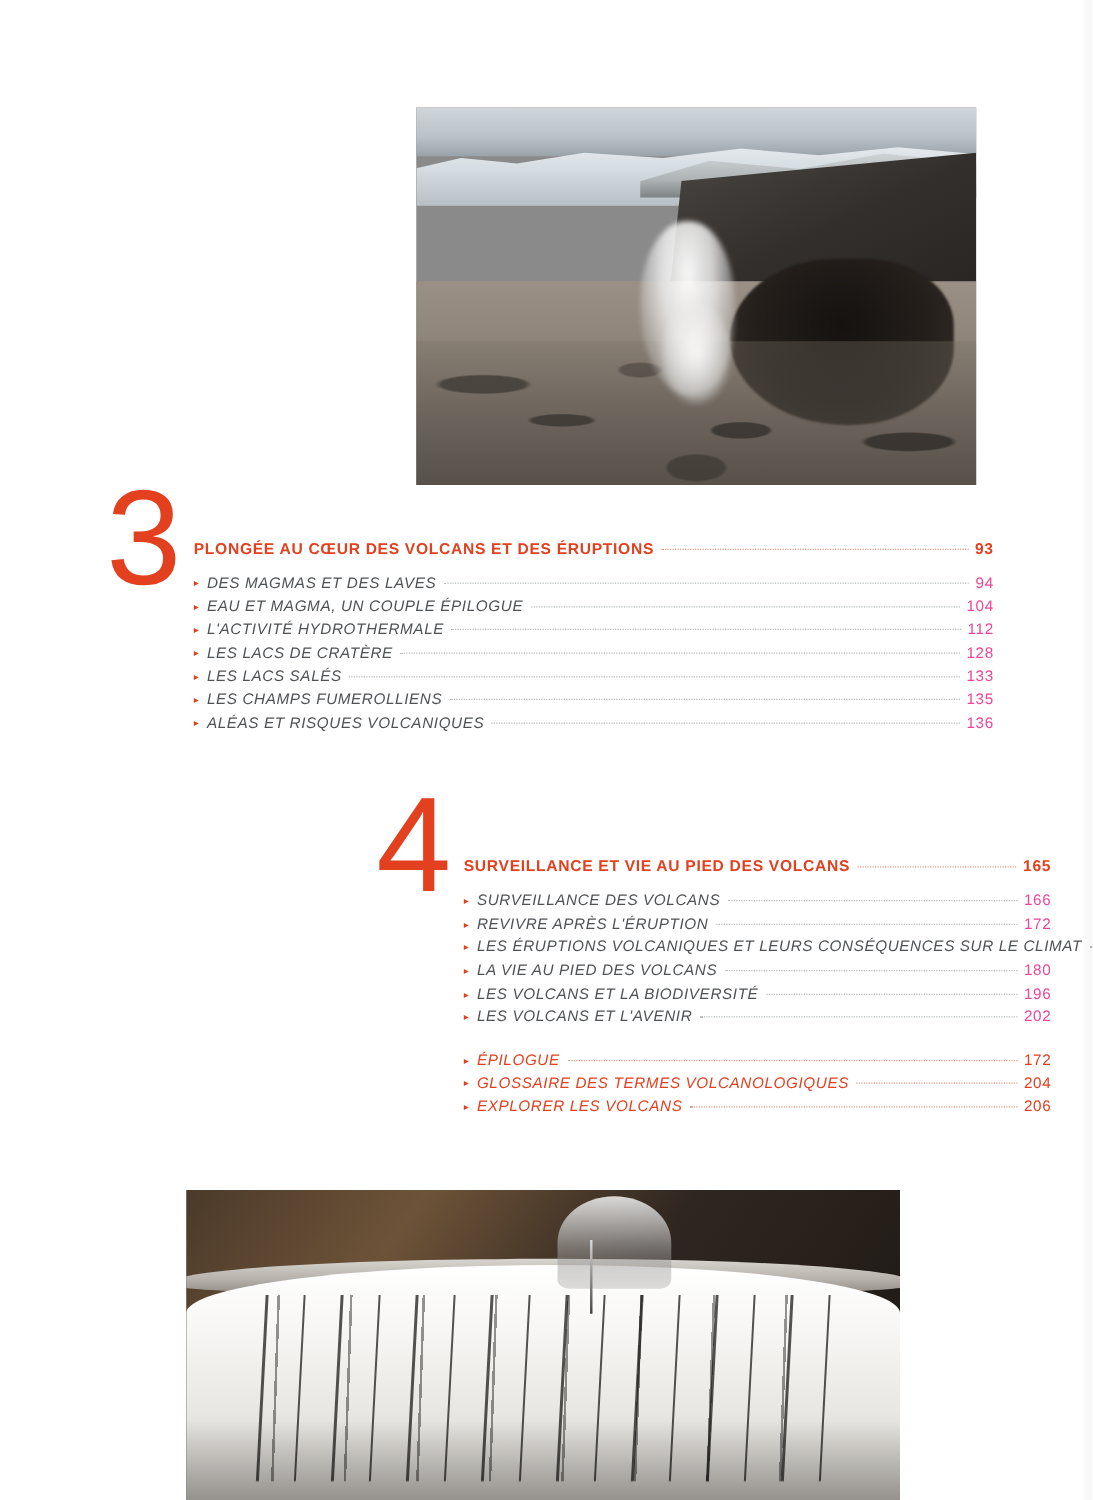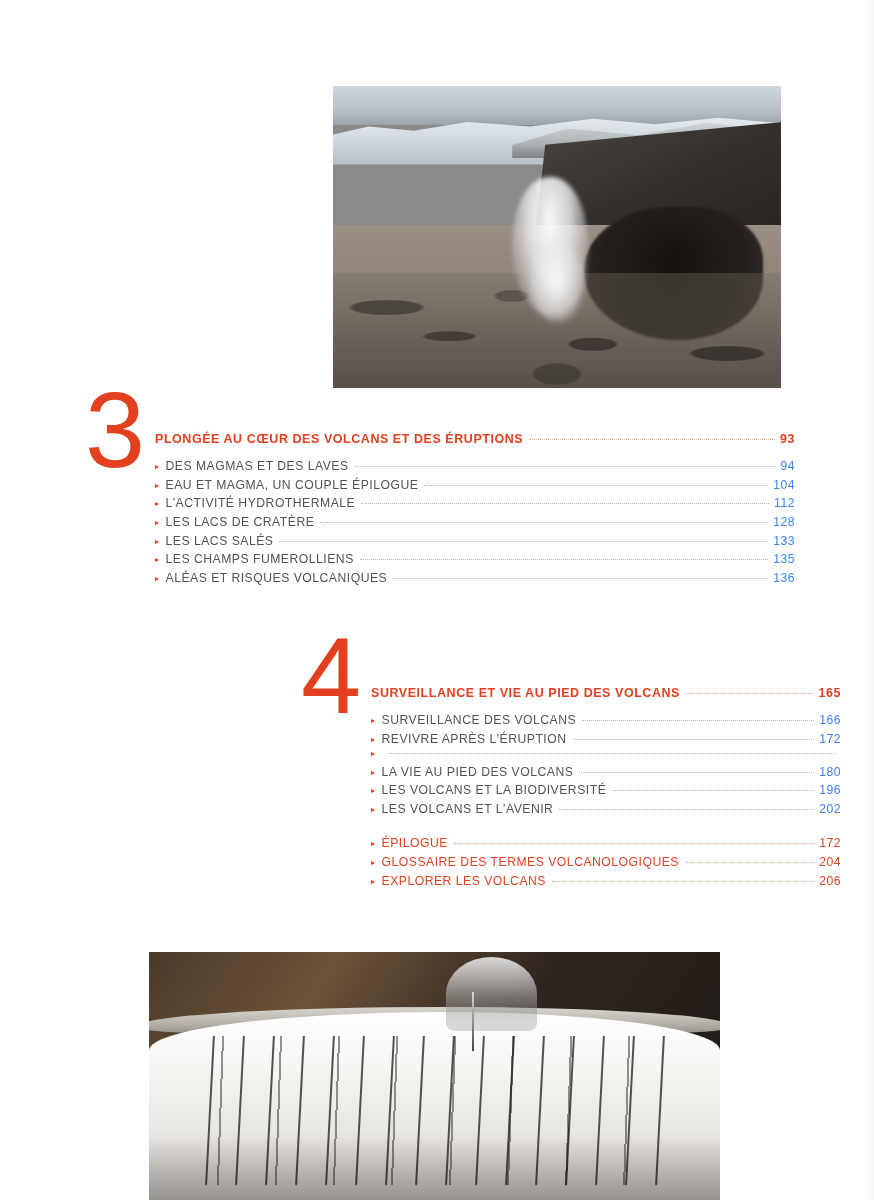--- a/index.html
+++ b/index.html
@@ -186,23 +186,23 @@
     line-height: 1;
     padding: 3.2px 0;
   }
   .toc-bullet {
     color: #e2401f;
     font-size: 8px;
     margin-right: 6px;
     line-height: 1;
     transform: translateY(-1px);
   }
-  .toc-label { white-space: nowrap; }
+  .toc-label { white-space: nowrap; font-style: italic; }
   .toc-item .leader { border-bottom: 1px dotted #b9bdc0; }
-  .toc-item .page-num { color: #3b82f6; }
+  .toc-item .page-num { color: #ec4899; }
 
   .toc-group-gap { height: 16px; }
 
   .toc-item.accent { color: #e2401f; }
   .toc-item.accent .page-num { color: #e2401f; }
   .toc-item.accent .leader { border-bottom: 1px dotted #e3a08f; }
 
   .page-edge {
     position: absolute;
     right: 0; top: 0;
@@ -297,20 +297,21 @@
       <span class="page-num">166</span>
     </li>
     <li class="toc-item">
       <span class="toc-bullet">▸</span>
       <span class="toc-label">REVIVRE APRÈS L'ÉRUPTION</span>
       <span class="leader"></span>
       <span class="page-num">172</span>
     </li>
     <li class="toc-item">
       <span class="toc-bullet">▸</span>
+      <span class="toc-label">LES ÉRUPTIONS VOLCANIQUES ET LEURS CONSÉQUENCES SUR LE CLIMAT</span>
       <span class="leader"></span>
 
     </li>
     <li class="toc-item">
       <span class="toc-bullet">▸</span>
       <span class="toc-label">LA VIE AU PIED DES VOLCANS</span>
       <span class="leader"></span>
       <span class="page-num">180</span>
     </li>
     <li class="toc-item">

